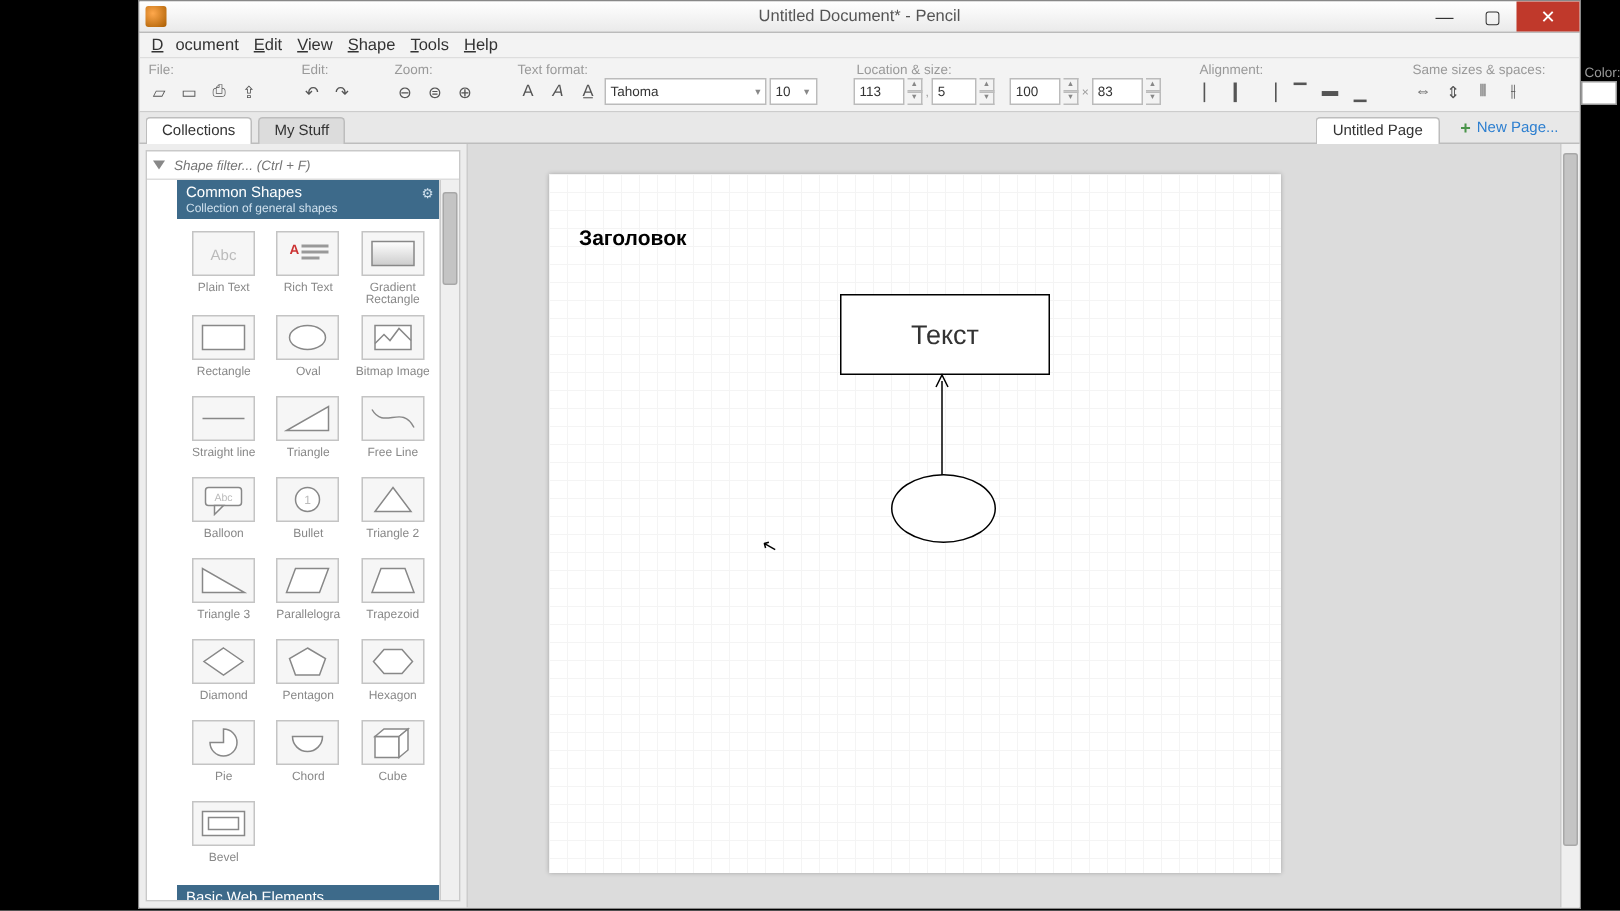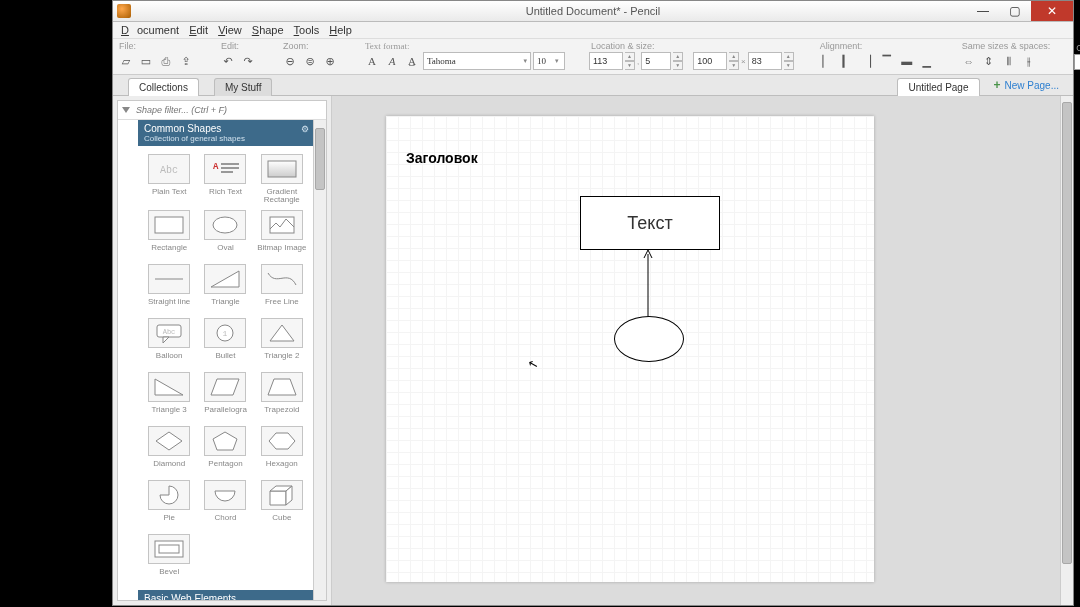--- a/index.html
+++ b/index.html
@@ -1,19 +1,19 @@
 <!DOCTYPE html>
 <html><head>
 <meta charset="utf-8">
 <style>
   html, body { margin:0; padding:0; font-family: Tahoma, Verdana, Arial, sans-serif; font-size:11px; color:#333; }
   body { background:#000; }
   .desktop { width:1080px; height:607px; background:#000; position:relative; overflow:hidden; }
 
-  .window { position:absolute; left:112px; top:0; width:960px; height:604px; background:#f5f5f5; border:1px solid #888; box-shadow:0 0 4px rgba(0,0,0,.3); display:flex; flex-direction:column; }
+  .window { position:absolute; left:92px; top:0; width:960px; height:604px; background:#f5f5f5; border:1px solid #888; box-shadow:0 0 4px rgba(0,0,0,.3); display:flex; flex-direction:column; }
 
   
   .titlebar { height:20px; background:linear-gradient(#fff,#eaeaea); border-bottom:1px solid #bbb; display:flex; align-items:center; position:relative; }
   .titlebar .appicon { width:14px; height:14px; margin:0 4px; border-radius:2px; background:radial-gradient(circle at 35% 35%,#ffa84c,#a85c00); }
   .titlebar .title { position:absolute; left:0; right:0; text-align:center; color:#555; }
   .winbtns { position:absolute; right:0; top:0; height:20px; display:flex; }
   .winbtn { width:32px; height:20px; display:flex; align-items:center; justify-content:center; font-size:12px; color:#333; }
   .winbtn.close { width:42px; background:#c0392b; color:#fff; }
 
   
@@ -29,42 +29,42 @@
   .tbtn { width:16px; height:16px; border:1px solid transparent; border-radius:2px; display:flex; align-items:center; justify-content:center; font-size:11px; color:#555; }
   .tsep { width:1px; height:18px; background:#ccc; margin:0 2px; align-self:flex-end; margin-bottom:2px; }
   .combo { height:16px; border:1px solid #bbb; background:#fff; font-size:9px; display:flex; align-items:center; padding:0 3px; gap:9px; }
   .combo .caret { font-size:7px; color:#888; }
   .spinbtns { display:flex; flex-direction:column; }
   .spinbtns div { font-size:5px; line-height:5px; color:#888; border:1px solid #bbb; border-left:none; padding:1px 2px; }
   .colorsw { width:22px; height:14px; border:1px solid #999; background:#fff; }
 
   
   .tabsrow { display:flex; align-items:flex-end; border-bottom:1px solid #bdbdbd; background:#e8e8e8; padding:0 4px; gap:4px; }
-  .tab { padding:3px 10px; font-size:10px; border:1px solid #bdbdbd; border-bottom:none; border-radius:3px 3px 0 0; position:relative; top:1px;margin-left:11px; }
+  .tab { padding:3px 10px; font-size:10px; border:1px solid #bdbdbd; border-bottom:none; border-radius:3px 3px 0 0; position:relative; top:1px; }
   .tab.active { background:#fff; }
   .tab.inactive { background:#dcdcdc; }
   .pagetab { margin-left:auto; }
   .newpage { color:#2d7fd0; font-size:10px; display:flex; align-items:center; gap:4px; padding:3px 10px; }
   .newpage .plus { color:#4a944a; font-weight:bold; font-size:12px; }
 
   
   .main { flex:1; display:flex; min-height:0; background:#ededed; }
 
   
   .panel { width:210px; background:#ededed; border-right:1px solid #ccc; display:flex; flex-direction:column; padding:4px; }
   .panelinner { flex:1; background:#fff; border:1px solid #c9c9c9; display:flex; flex-direction:column; min-height:0; }
   .filterbar { height:18px; border-bottom:1px solid #ddd; display:flex; align-items:center; padding:0 4px; gap:4px; }
   .filterbar .funnel { width:0; height:0; border-left:4px solid transparent; border-right:4px solid transparent; border-top:6px solid #888; }
   .filterbar input { border:none; outline:none; font-size:9px; color:#888; flex:1; font-style:italic; }
   .cathdr { background:#3d6a8a; color:#fff; font-size:10px; padding:3px 6px; position:relative; }
   .cathdr small { display:block; color:#cfe0ed; font-size:8px; }
   .cathdr .gear { position:absolute; right:4px; top:4px; font-size:9px; color:#cfe0ed; }
   .shapesGrid { display:grid; grid-template-columns:repeat(3, 1fr); gap:6px; padding:8px 6px; }
   .shapecell { display:flex; flex-direction:column; align-items:center; gap:4px; }
-  .thumb { width:40px; height:28px; border:1px solid #c4c4c4; background:#f6f6f6; display:flex; align-items:center; justify-content:center;font-family:Liberation Mono, monospace; }
+  .thumb { width:40px; height:28px; border:1px solid #c4c4c4; background:#f6f6f6; display:flex; align-items:center; justify-content:center; }
   .thumb svg { width:36px; height:24px; }
   .shapecell .lab { font-size:8px; color:#888; text-align:center; line-height:1; min-height:14px; }
 
   .vscroll { width:12px; background:#efefef; border-left:1px solid #ccc; position:relative; }
   .vscroll .thumb { position:absolute; left:1px; right:1px; background:#c4c4c4; border:1px solid #a8a8a8; border-radius:2px; width:auto; height:auto; padding:0; }
 
   
   .canvasarea { flex:1; display:flex; position:relative; }
   .canvaspad { flex:1; background:#dcdcdc; overflow:hidden; position:relative; }
   .page { position:absolute; left:54px; top:20px; width:488px; height:466px; background:#fff; box-shadow:0 0 3px rgba(0,0,0,.25); }
@@ -122,21 +122,21 @@
       <div class="tsep"></div>
       <div class="tgroup">
         <div class="glabel">Zoom:</div>
         <div class="grow">
           <div class="tbtn">⊖</div>
           <div class="tbtn">⊜</div>
           <div class="tbtn">⊕</div>
         </div>
       </div>
       <div class="tsep"></div>
-      <div class="tgroup" style="flex:0 0 auto;font-family:Liberation Serif, serif;">
+      <div class="tgroup" style="flex:0 0 auto;">
         <div class="glabel">Text format:</div>
         <div class="grow">
           <div class="tbtn">A</div>
           <div class="tbtn" style="font-style:italic">A</div>
           <div class="tbtn">A̲</div>
           <div class="combo" style="width:100px">
             <span>Tahoma</span>
             <span style="flex:1"></span>
               <span class="caret">▾</span>
           </div>

